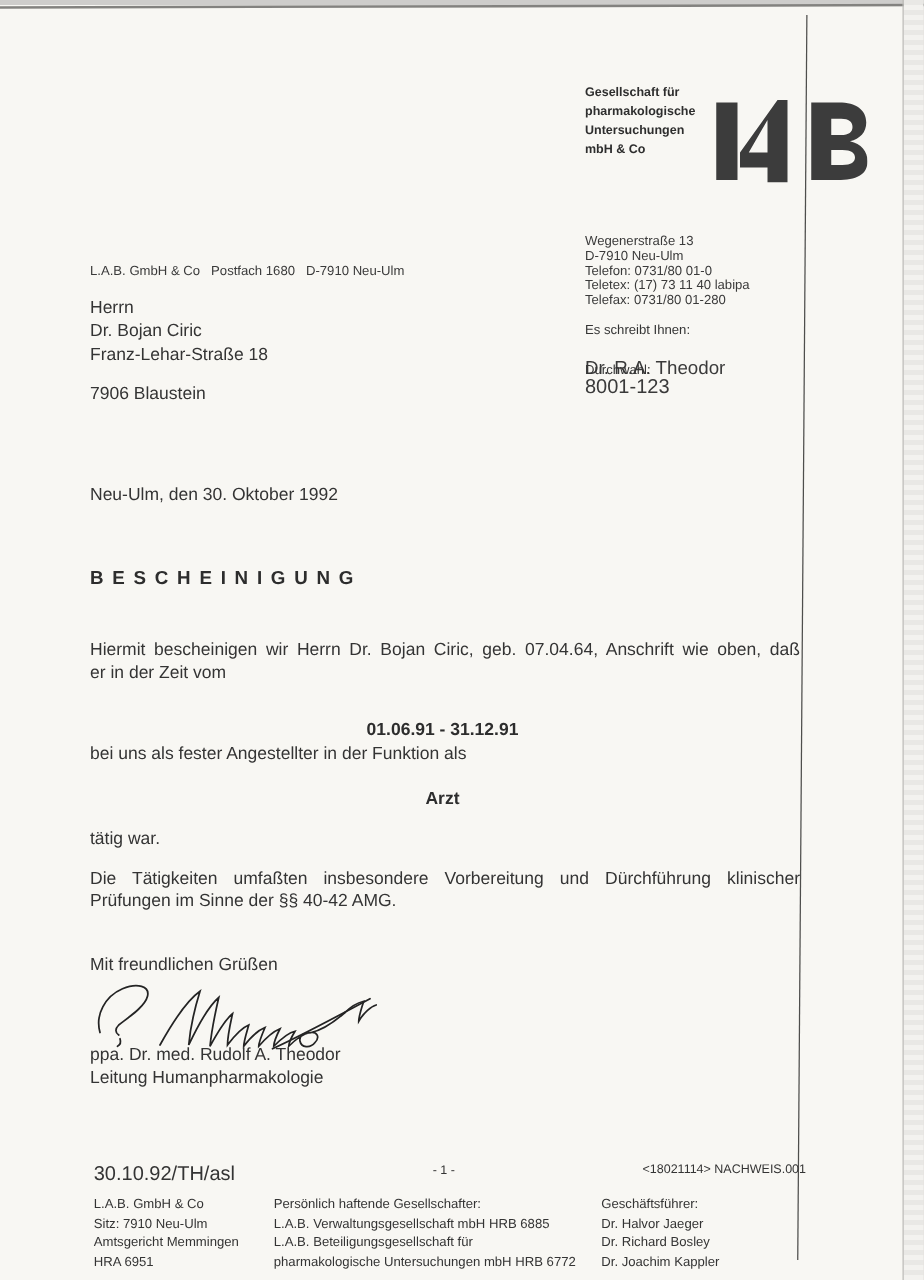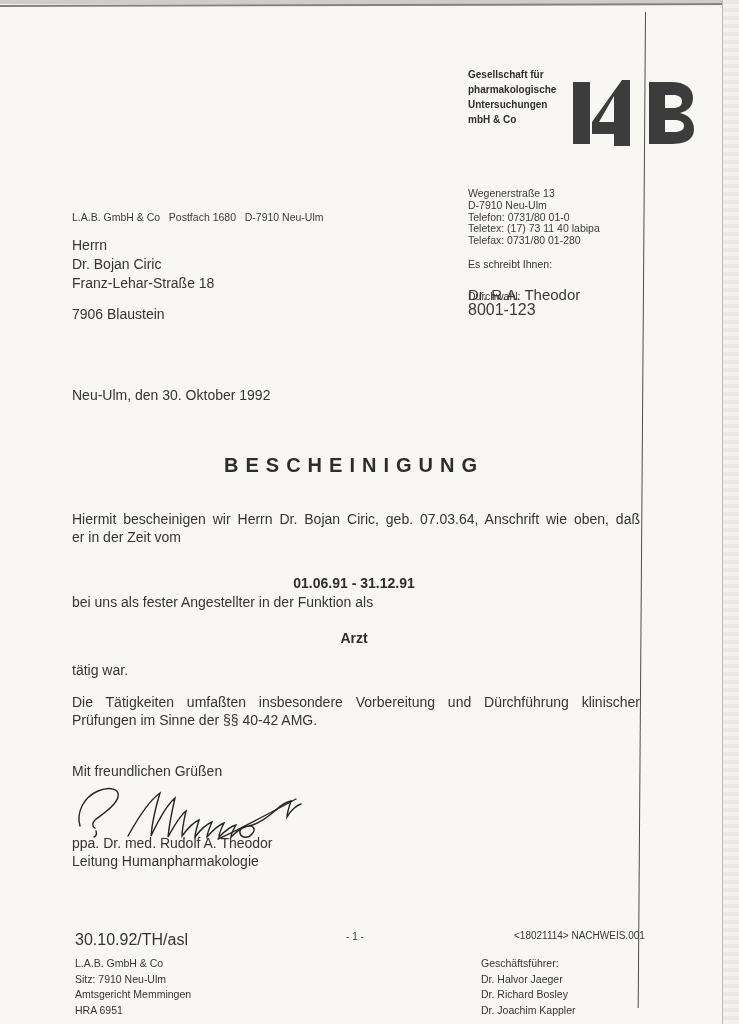--- a/index.html
+++ b/index.html
@@ -26,22 +26,22 @@
   .sender-line{left:72px;top:188px;font-size:10.5px;white-space:pre;color:#3a3a3a;margin-top:23px;}
   .recipient{left:72px;top:236px;font-size:14px;line-height:19px;}
   .recipient-city{left:72px;top:306px;font-size:14px;}
   .contact-address{left:468px;top:188px;font-size:10.5px;line-height:11.8px;color:#3a3a3a;}
   .writer-label{left:468px;top:258px;font-size:10.5px;}
   .writer-name{left:468px;top:270px;font-size:15px;color:#3a3a3a;margin-top:16px;}
   .dial-label{left:468px;top:290px;font-size:10.5px;}
   .dial-number{left:468px;top:301px;font-size:16px;color:#3a3a3a;}
   
   .dateline{left:72px;top:387px;font-size:14px;}
-  .title{left:72px;top:454px;width:564px;text-align:center;font-weight:bold;
-    font-size:20px;letter-spacing:7px;color:#2d2d2d;}
+  .title{left:72px;top:454px;width:564px;font-weight:bold;
+    font-size:15px;letter-spacing:7px;color:#2d2d2d;}
   .para{font-size:14px;line-height:17.5px;}
   .j1{text-align:justify;text-align-last:justify;}
   .para1{left:72px;top:511px;width:568px;}
   .period{left:72px;top:559px;width:564px;text-align:center;font-weight:bold;font-size:14px;color:#2d2d2d;margin-top:16px;}
   .para2{left:72px;top:594px;}
   .role{left:72px;top:630px;width:564px;text-align:center;font-weight:bold;font-size:14px;color:#2d2d2d;}
   .para3{left:72px;top:662px;}
   .para4{left:72px;top:694px;width:568px;}
   .salutation{left:72px;top:763px;font-size:14px;}
   .signature{left:70px;top:784px;}
@@ -97,21 +97,21 @@
   <div class="abs writer-label">Es schreibt Ihnen:</div>
   <div class="abs writer-name">Dr. R.A. Theodor</div>
   <div class="abs dial-label">Durchwahl:</div>
   <div class="abs dial-number">8001-123</div>
 
   <div class="abs dateline">Neu-Ulm, den 30. Oktober 1992</div>
 
   <div class="abs title">BESCHEINIGUNG</div>
 
   <div class="abs para para1">
-    <div class="j1">Hiermit bescheinigen wir Herrn Dr. Bojan Ciric, geb. 07.03.64, Anschrift wie oben, daß</div>
+    <div class="j1">Hiermit bescheinigen wir Herrn Dr. Bojan Ciric, geb. 07.04.64, Anschrift wie oben, daß</div>
     <div>er in der Zeit vom</div>
   </div>
 
   <div class="abs period">01.06.91 - 31.12.91</div>
 
   <div class="abs para para2">bei uns als fester Angestellter in der Funktion als</div>
 
   <div class="abs role">Arzt</div>
 
   <div class="abs para para3">tätig war.</div>
@@ -144,18 +144,22 @@
 Leitung Humanpharmakologie</div>
 
   <div class="abs ref">30.10.92/TH/asl</div>
   <div class="abs page-num">- 1 -</div>
   <div class="abs doc-id">&lt;18021114&gt; NACHWEIS.001</div>
 
   <div class="abs fcol fcol1 pre">L.A.B. GmbH &amp; Co
 Sitz: 7910 Neu-Ulm
 Amtsgericht Memmingen
 HRA 6951</div>
+  <div class="abs fcol fcol2 pre">Persönlich haftende Gesellschafter:
+L.A.B. Verwaltungsgesellschaft mbH HRB 6885
+L.A.B. Beteiligungsgesellschaft für
+pharmakologische Untersuchungen mbH HRB 6772</div>
   <div class="abs fcol fcol3 pre">Geschäftsführer:
 Dr. Halvor Jaeger
 Dr. Richard Bosley
 Dr. Joachim Kappler</div>
 
 </div>
 
 </body></html>

